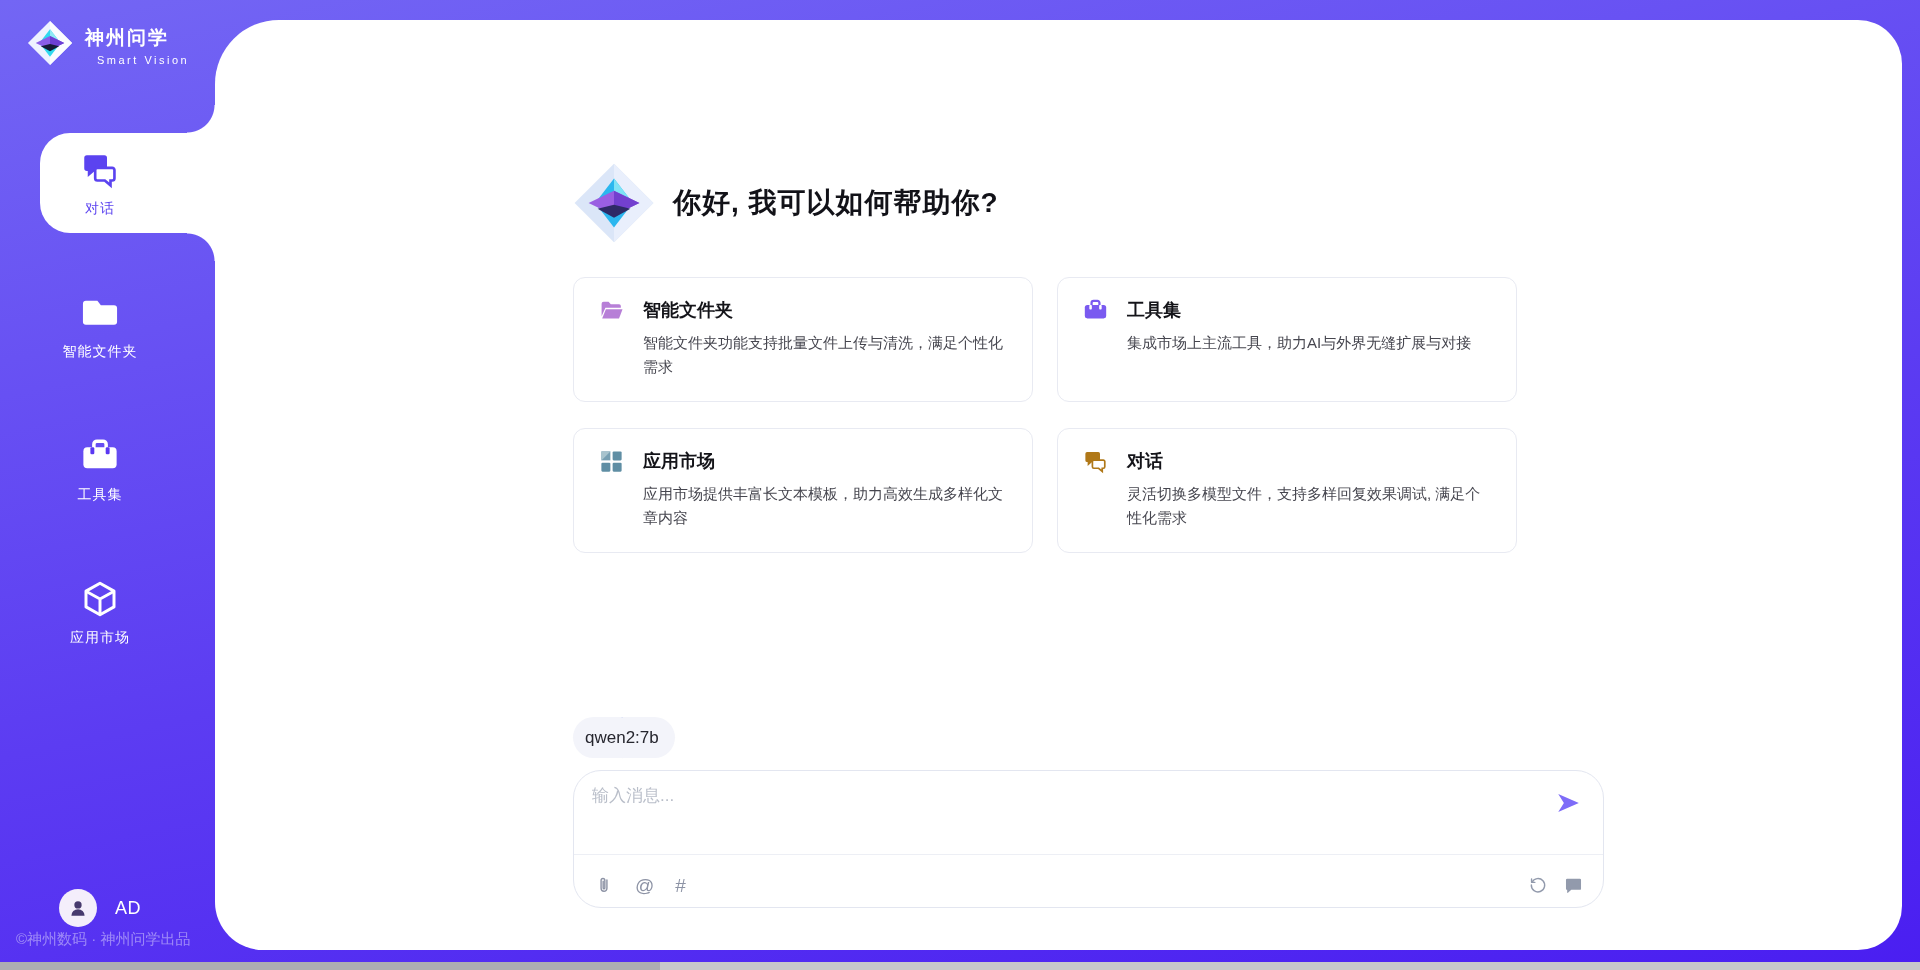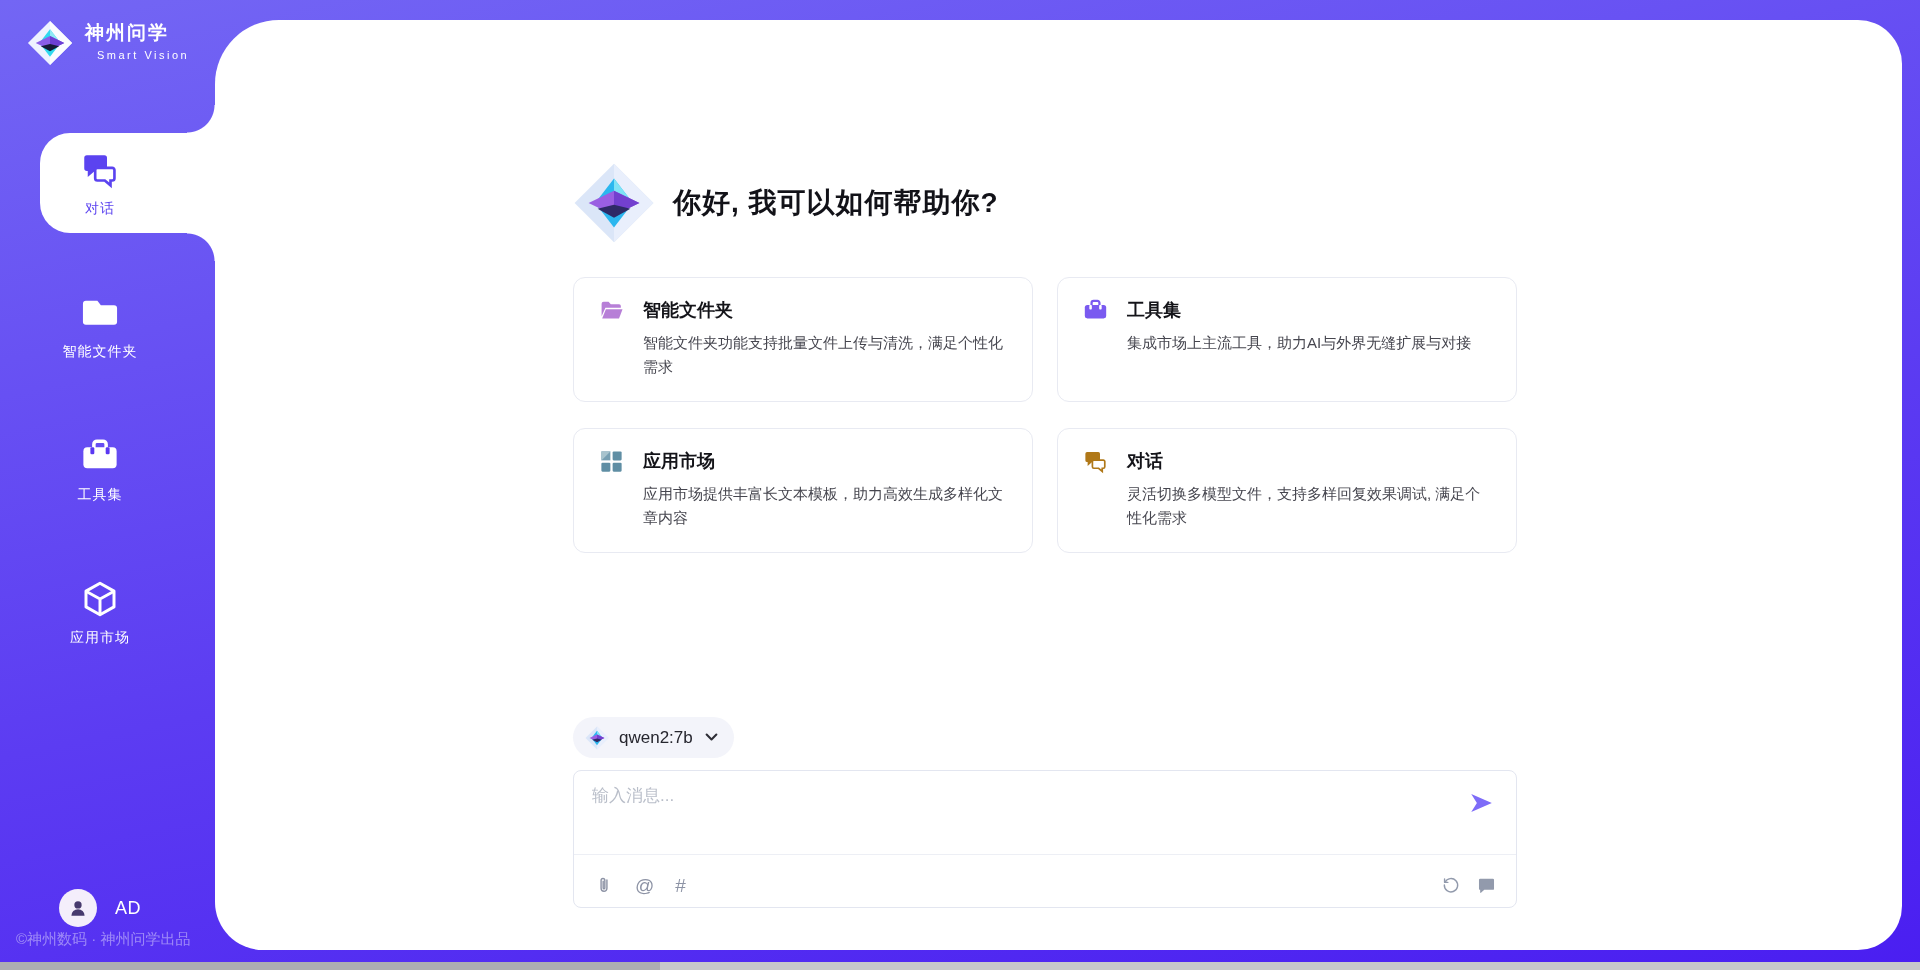--- a/index.html
+++ b/index.html
@@ -14,21 +14,21 @@
                background:#fff; border-radius:64px 44px 44px 48px; z-index:1; }
 
   
   .hscrollbar { position:absolute; left:0; bottom:0; width:1920px; height:8px;
                 background:#c7c7cb; z-index:5; }
   .hscrollbar .thumb { position:absolute; left:0; top:0; width:660px; height:8px; background:#adadb2; }
 
   
   .sidebar { position:absolute; left:0; top:0; width:215px; height:962px; z-index:3; }
 
-  .brand { position:absolute; left:27px; top:20px; display:flex; align-items:flex-start; gap:12px; }
+  .brand { position:absolute; left:27px; top:20px; display:flex; align-items:flex-end; gap:12px; }
   .brand .gem { width:46px; height:46px; }
   .brand-name { color:#fff; font-size:19px; font-weight:700; letter-spacing:2px; }
   .brand-sub  { color:#fff; font-size:11px; letter-spacing:2.5px; margin-top:3px;margin-left:12px; }
 
   .nav { position:absolute; top:133px; left:0; width:215px; }
   .nav-item { position:relative; width:215px; height:100px; margin-bottom:43px;
               display:flex; flex-direction:column; align-items:center; justify-content:center;
               padding-right:15px; color:#fff; cursor:pointer; }
   .nav-item .nav-ic { width:42px; height:42px; display:block; }
   .nav-item .nav-label { font-size:14px; margin-top:9px; letter-spacing:1px; }
@@ -63,27 +63,27 @@
   .card-icon { width:27px; height:27px; margin-top:1px; }
   .card-icon.c1 { color:#b77fd7; }
   .card-icon.c2 { color:#7a5af0; }
   .card-icon.c3 { color:#5f8ea4; }
   .card-icon.c4 { color:#b07818; }
   .card-title { font-size:18px; font-weight:700; color:#141419; align-self:center; }
   .card-desc  { grid-column:2; font-size:15px; color:#46464f; line-height:1.62; margin-top:7px; max-width:372px; }
 
   .model-pill { position:absolute; left:0; top:717px; height:41px;
                 display:inline-flex; align-items:center; gap:10px; padding:0 16px 0 12px;
-                background:#f3f4fa; border-radius:21px; cursor:pointer; }
+                background:#f3f4fa; border-radius:21px; cursor:pointer;flex-direction:column; }
   .model-pill .gem { width:24px; height:24px; }
   .model-name { font-size:17px; color:#26262e; }
   .chev { width:13px; height:9px; margin-left:2px; }
 
-  .composer { position:absolute; left:0; top:770px; width:944px; height:138px;
-              background:#fff; border:1.5px solid #e3e6f0; border-radius:8px; }
+  .composer { position:absolute; left:0; top:770px; width:1031px; height:138px;
+              background:#fff; border:1.5px solid #e3e6f0; border-radius:28px; }
   .composer textarea { position:absolute; left:18px; top:13px; width:840px; height:62px;
               border:none; outline:none; resize:none; font-family:inherit;
               font-size:17px; color:#333; background:transparent; }
   .composer textarea::placeholder { color:#b9bec9; }
   .send-btn { position:absolute; right:22px; top:19px; width:26px; height:26px; border:none;
               background:transparent; cursor:pointer; padding:0; }
   .composer .divider { position:absolute; left:0; right:0; top:83px; border-top:1px solid #edeff5; }
   .tool-row-left { position:absolute; left:20px; bottom:12px; display:flex; align-items:center; gap:21px;
                    color:#8d93a5; }
   .tool-row-right { position:absolute; right:20px; bottom:12px; display:flex; align-items:center; gap:16px;

